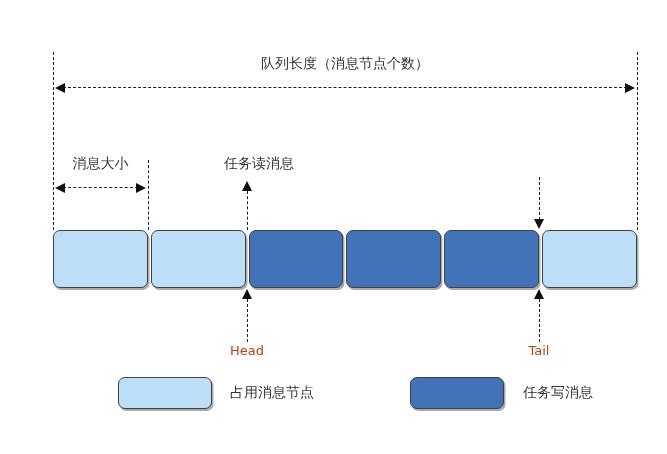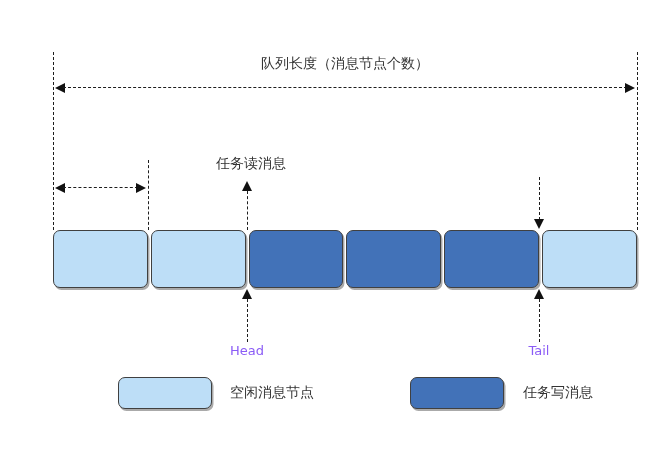--- a/index.html
+++ b/index.html
@@ -1,21 +1,21 @@
 <!DOCTYPE html>
 <html><head>
 <meta charset="utf-8">
 <style>
   html,body { margin:0; padding:0; background:#fff; }
   .canvas {
     position:relative; width:667px; height:454px; background:#ffffff;
     font-family:"DejaVu Sans", sans-serif; overflow:hidden;
   }
   .cjk { font-family:"DejaVu Serif", serif; color:#333; font-size:14px; }
-  .latin { font-family:"DejaVu Sans", sans-serif; color:#8b5cf6; font-size:13px; }
+  .latin { font-family:"DejaVu Sans", sans-serif; color:#c2410c; font-size:13px; }
   .abs { position:absolute; }
   .center { text-align:center; }
 
   
   .vline { position:absolute; width:0; border-left:1px dashed #1d1d1d; }
   .hline { position:absolute; height:0; border-top:1px dashed #1d1d1d; }
 
   
   .ah { position:absolute; width:0; height:0; }
   .ah-left  { border-top:5px solid transparent; border-bottom:5px solid transparent; border-right:10px solid #111; }
@@ -51,28 +51,29 @@
 
   <div class="vline" style="left:53px; top:52px; height:178px;"></div>
   <div class="vline" style="left:637px; top:52px; height:178px;"></div>
 
   <div class="abs" style="left:55px; top:83px; width:580px; height:10px;">
     <div class="ah ah-left" style="left:0; top:0;"></div>
     <div class="hline" style="left:8px; right:8px; top:4px;"></div>
     <div class="ah ah-right" style="right:0; top:0;"></div>
   </div>
 
+  <div class="abs center cjk" style="left:53px; top:155px; width:95px;">消息大小</div>
   <div class="vline" style="left:148px; top:160px; height:70px;"></div>
   <div class="abs" style="left:55px; top:183px; width:91px; height:10px;">
     <div class="ah ah-left" style="left:0; top:0;"></div>
     <div class="hline" style="left:8px; right:8px; top:4px;"></div>
     <div class="ah ah-right" style="right:0; top:0;"></div>
   </div>
 
-  <div class="abs center cjk" style="left:196px; top:155px; width:110px;">任务读消息</div>
+  <div class="abs center cjk" style="left:184px; top:155px; width:110px;text-align:right;">任务读消息</div>
   <div class="ah ah-up" style="left:242px; top:181px;"></div>
   <div class="vline" style="left:247px; top:191px; height:39px;"></div>
 
   <div class="vline" style="left:539px; top:177px; height:43px;"></div>
   <div class="ah ah-down" style="left:534px; top:219px;"></div>
 
   <div class="node-row">
       <div class="node" style="background: rgb(189, 222, 247); border-color: rgb(64, 64, 64);"></div>
       <div class="node" style="background: rgb(189, 222, 247); border-color: rgb(64, 64, 64);"></div>
       <div class="node" style="background: rgb(66, 114, 184); border-color: rgb(64, 64, 64);"></div>
@@ -83,18 +84,18 @@
 
   <div class="ah ah-up" style="left:242px; top:289px;"></div>
   <div class="vline" style="left:247px; top:299px; height:43px;"></div>
   <div class="abs center latin" style="left:217px; top:343px; width:60px;">Head</div>
 
   <div class="ah ah-up" style="left:534px; top:289px;"></div>
   <div class="vline" style="left:539px; top:299px; height:43px;"></div>
   <div class="abs center latin" style="left:509px; top:343px; width:60px;">Tail</div>
 
   <div class="swatch" style="left: 118px; top: 377px; background: rgb(189, 222, 247); border-color: rgb(64, 64, 64);"></div>
-  <div class="abs cjk" style="left:230px; top:384px;">空闲消息节点</div>
+  <div class="abs cjk" style="left:230px; top:384px;">占用消息节点</div>
 
   <div class="swatch" style="left: 410px; top: 377px; background: rgb(66, 114, 184); border-color: rgb(64, 64, 64);"></div>
   <div class="abs cjk" style="left:523px; top:384px;">任务写消息</div>
 
 </div>
 
 </body></html>

